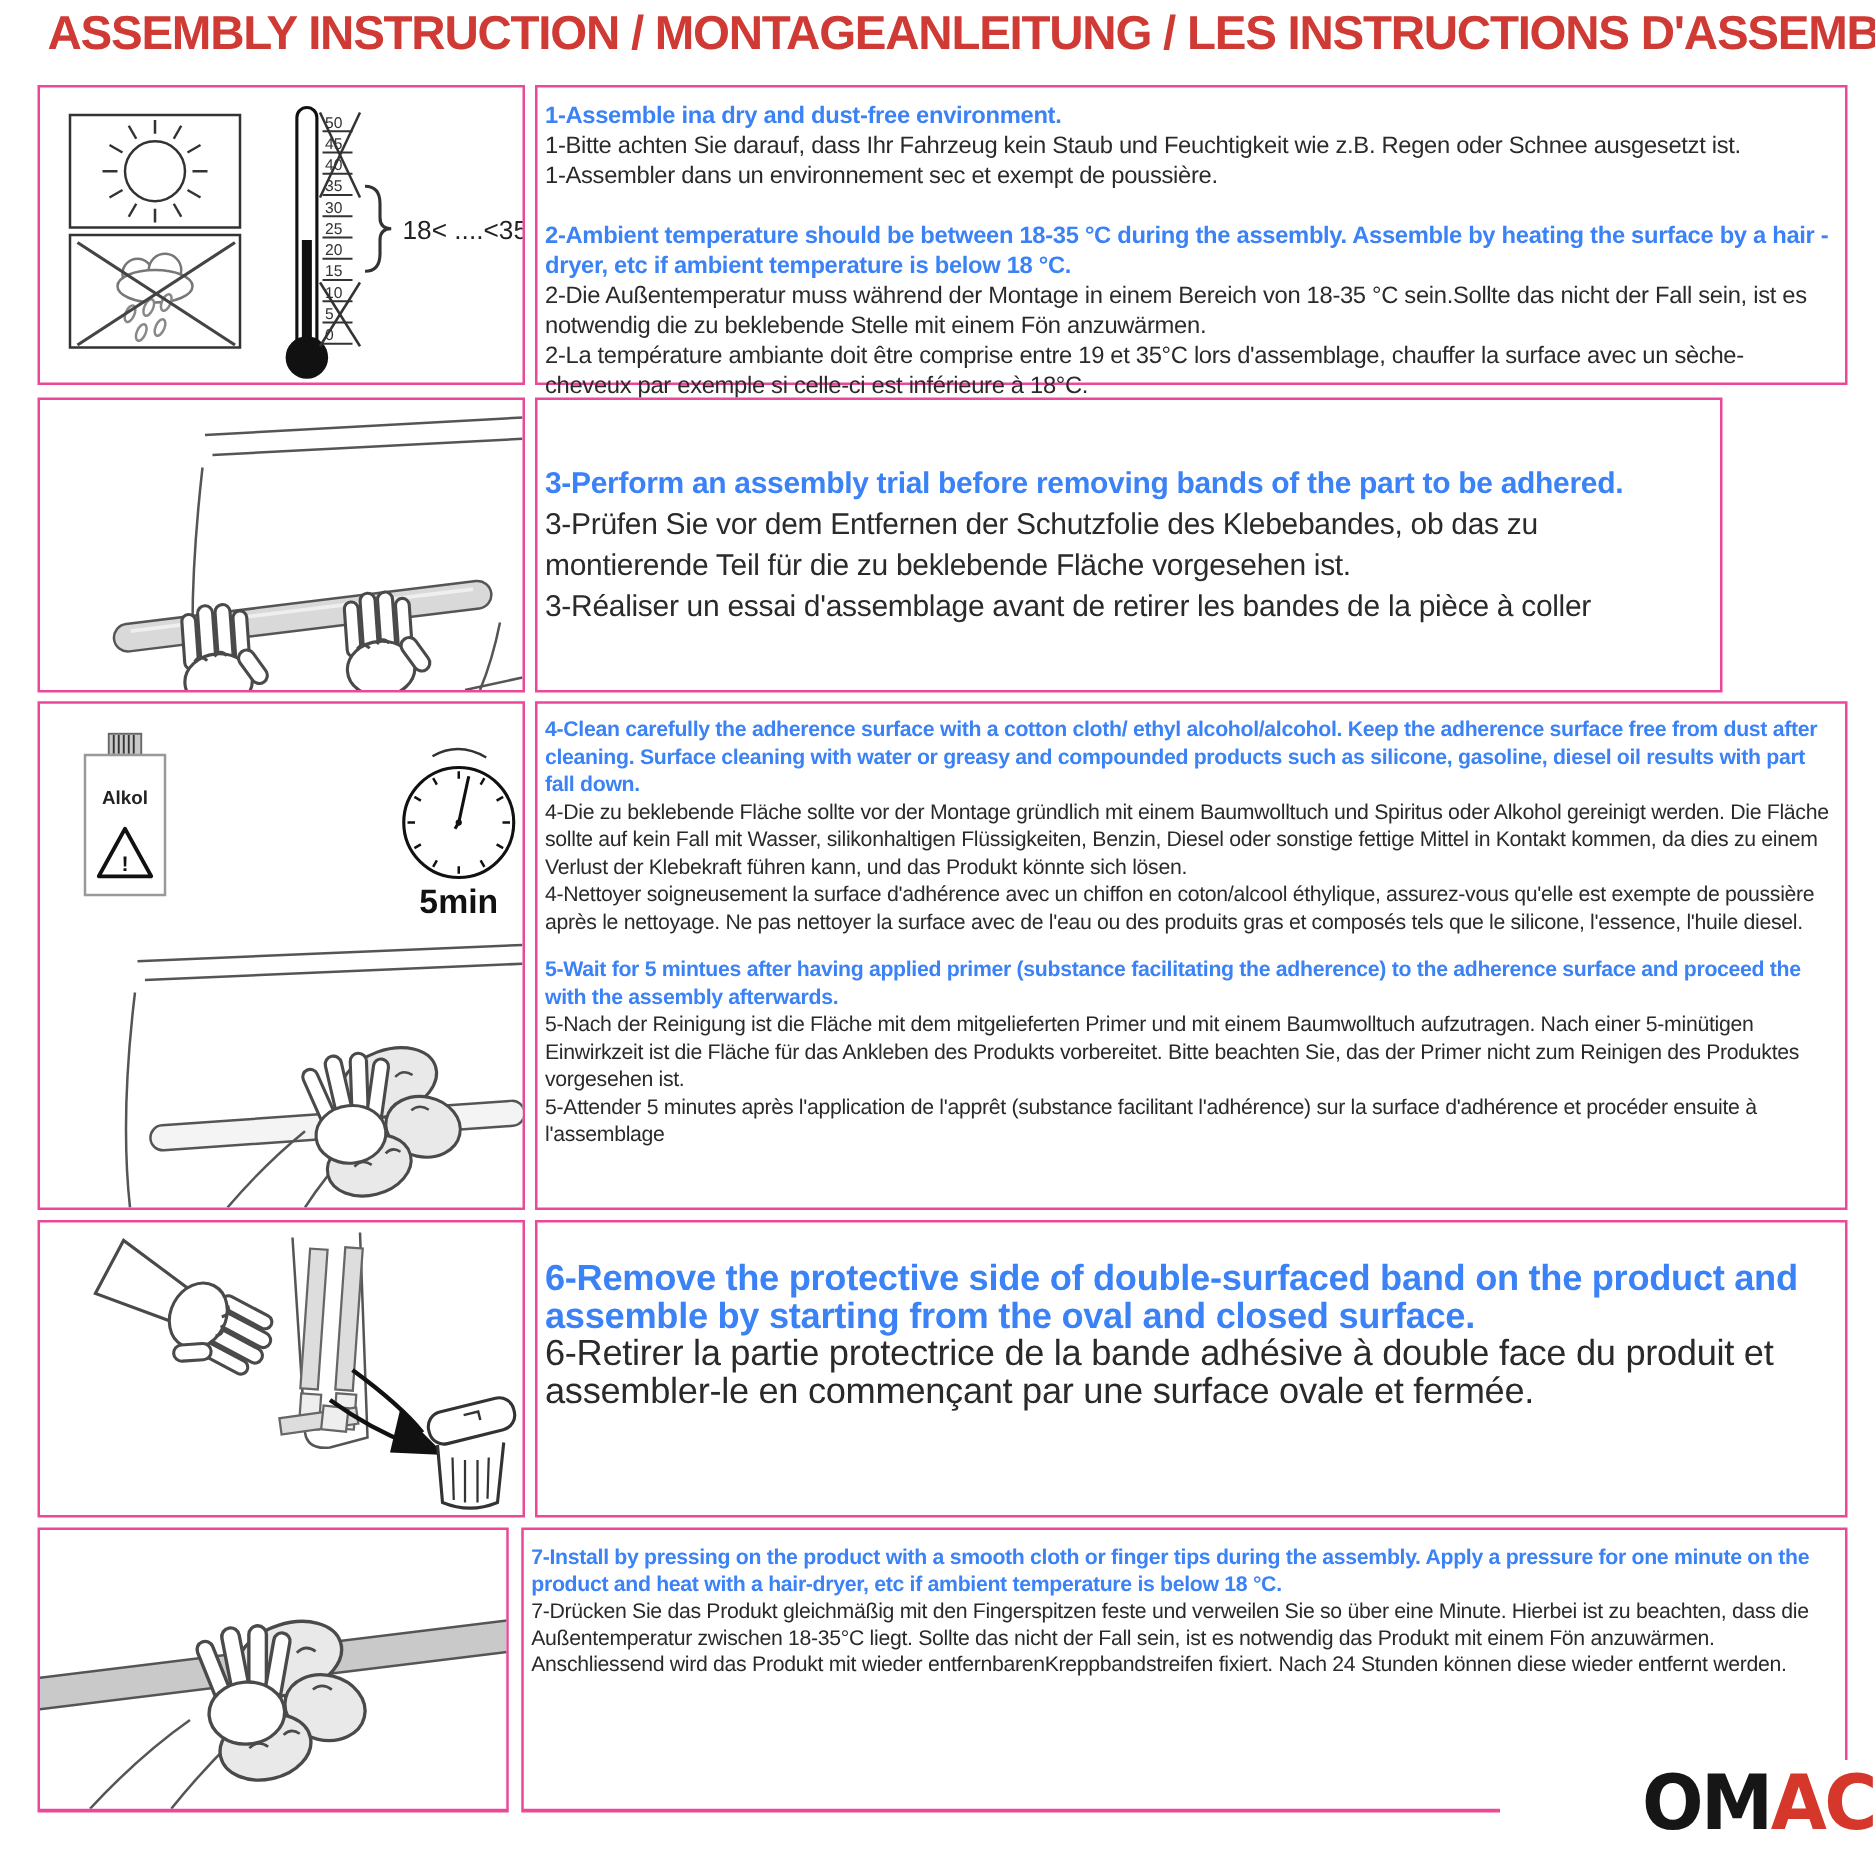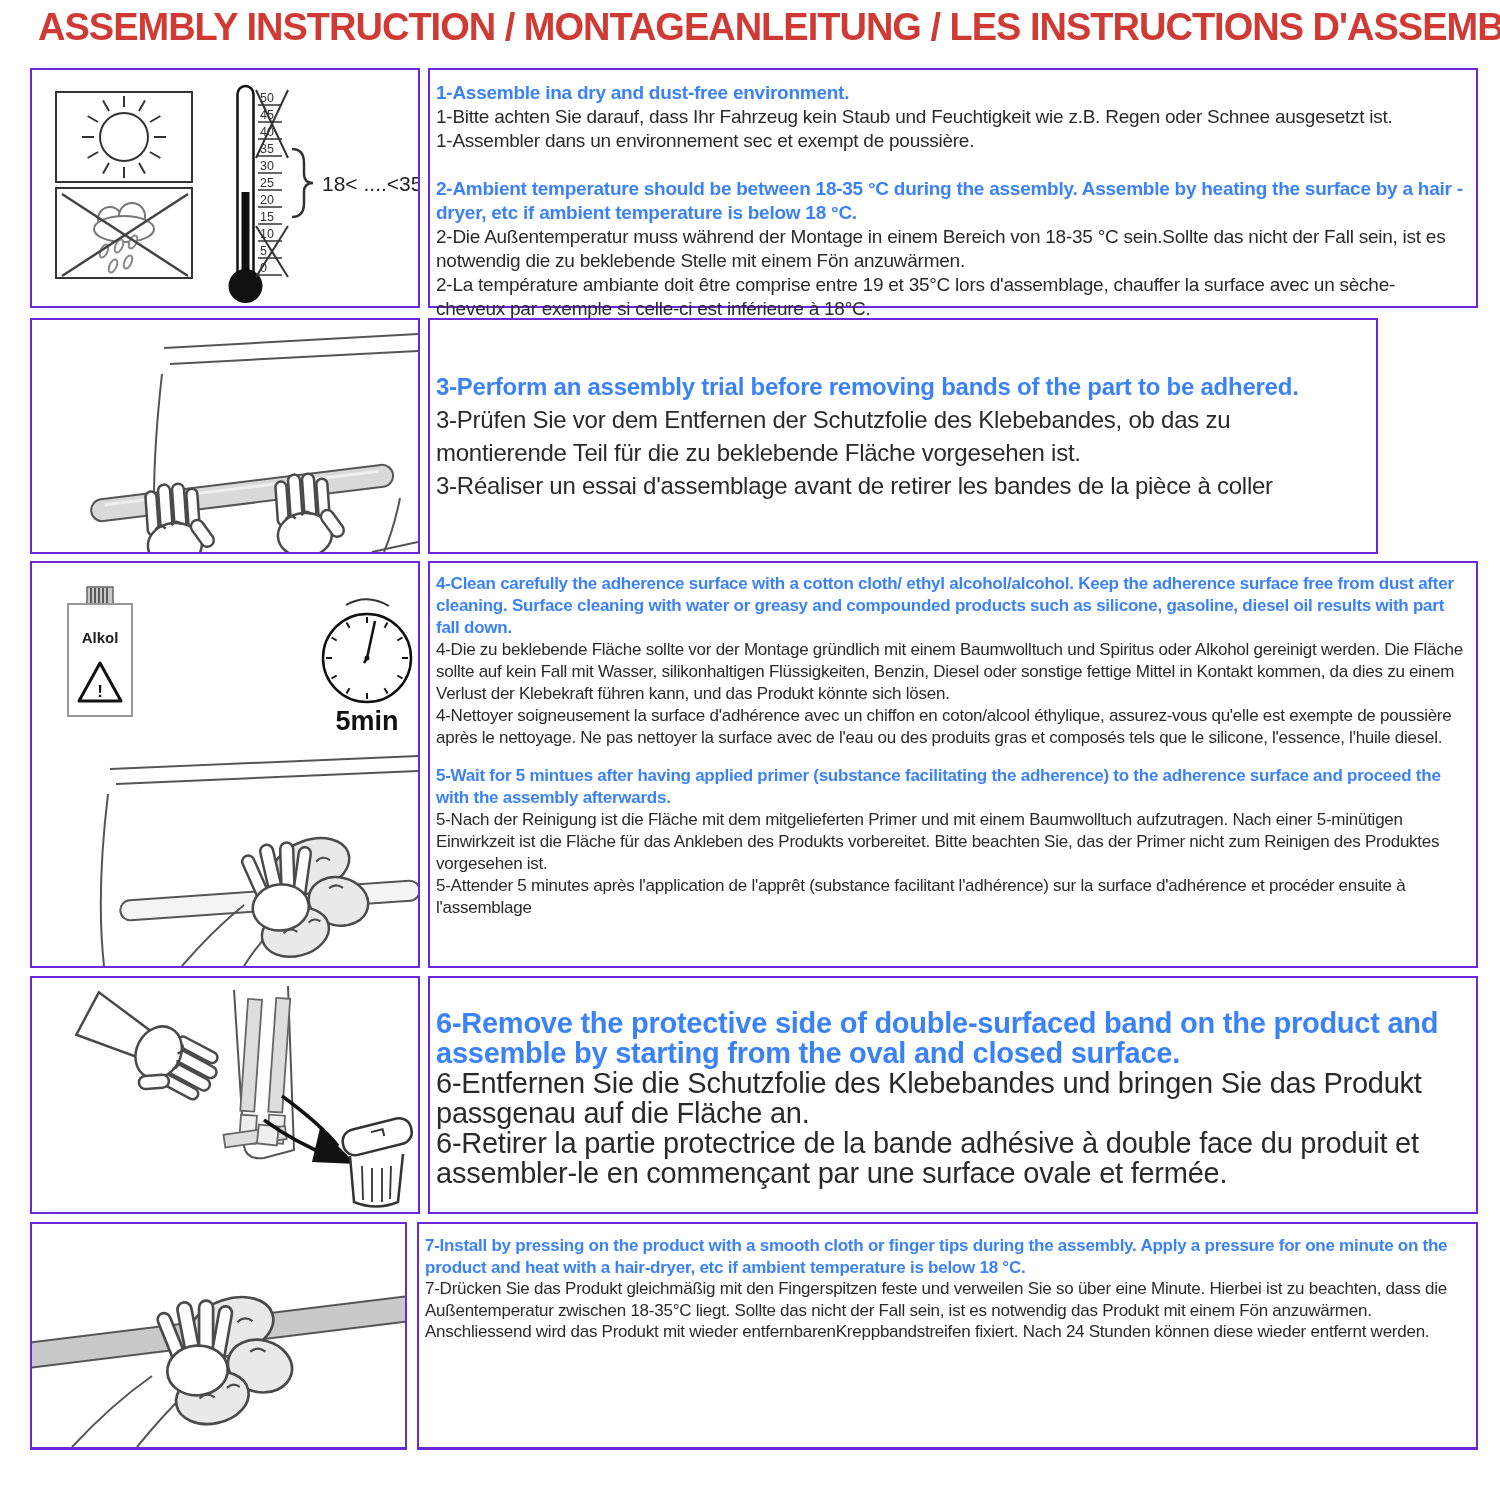--- a/index.html
+++ b/index.html
@@ -1,20 +1,20 @@
 <!DOCTYPE html>
 <html><head>
 <meta charset="utf-8">
 <style>
   html,body{margin:0;padding:0;background:#fff;}
   #page{position:relative;width:1500px;height:1500px;background:#fff;overflow:hidden;
         font-family:"Liberation Sans",sans-serif;color:#222;}
   .title{position:absolute;left:38px;top:6px;width:1440px;
          font-size:38px;font-weight:700;letter-spacing:-1px;color:#cf3a34;white-space:nowrap;}
-  .box{position:absolute;border:2px solid #6d28d9;background:#fff;box-sizing:border-box;}
+  .box{position:absolute;border:2px solid #ec4899;background:#fff;box-sizing:border-box;}
   .txt p{margin:0;letter-spacing:-0.25px;color:#2a2a2a;}
   .txt p.b{font-weight:700;color:#3b82f6;}
   
   .t1 p{font-size:19px;line-height:24px;}
   .t2 p{font-size:24px;line-height:33px;}
   .t3 p{font-size:17px;line-height:22px;}
   .t4 p{font-size:29px;line-height:30px;}
   .t5 p{font-size:17px;line-height:21.5px;}
   .t1{padding:11px 12px 0 6px;}
   .t2{padding:50px 12px 0 6px;}
@@ -284,35 +284,38 @@
         </g>
         <g transform="rotate(-14 344 158)">
           <rect x="310" y="146" width="70" height="26" rx="12" fill="#fff" stroke="#333" stroke-width="2.5"></rect>
           <path d="M340,153 h12 v7" fill="none" stroke="#333" stroke-width="2"></path>
         </g>
       </g>
     </svg>
   </div>
   <div class="box txt t4" style="left:428px;top:976px;width:1050px;height:238px;">
     <p class="b">6-Remove the protective side of double-surfaced band on the product and assemble by starting from the oval and closed surface.</p>
-    <p>6-Entfernen Sie die Schutzfolie des Klebebandes und bringen Sie das Produkt passgenau auf die Fläche an.</p>
     <p>6-Retirer la partie protectrice de la bande adhésive à double face du produit et assembler-le en commençant par une surface ovale et fermée.</p>
   </div>
 
   <div class="box" style="left:30px;top:1222px;width:377px;height:228px;border-bottom-width:3px;">
     <svg class="illus" width="373" height="223" viewBox="0 0 373 223">
       <g transform="rotate(-7 190 105)">
         <rect x="-14" y="95" width="402" height="25" fill="#c9c9c9" stroke="#555" stroke-width="2"></rect>
       </g>
       <g stroke="#555" stroke-width="2" fill="none">
         <path d="M40,223 Q80,180 120,152"></path>
         <path d="M105,223 Q130,192 155,168"></path>
       </g>
       <use href="#wipe-hand" transform="translate(170,118) scale(1.08) rotate(-4)"></use>
     </svg>
   </div>
   <div class="box txt t5" style="left:417px;top:1222px;width:1061px;height:228px;border-bottom-width:3px;">
     <p class="b">7-Install by pressing on the product with a smooth cloth or finger tips during the assembly. Apply a pressure for one minute on the product and heat with a hair-dryer, etc if ambient temperature is below 18 °C.</p>
     <p>7-Drücken Sie das Produkt gleichmäßig mit den Fingerspitzen feste und verweilen Sie so über eine Minute. Hierbei ist zu beachten, dass die Außentemperatur zwischen 18-35°C liegt. Sollte das nicht der Fall sein, ist es notwendig das Produkt mit einem Fön anzuwärmen. Anschliessend wird das Produkt mit wieder entfernbarenKreppbandstreifen fixiert. Nach 24 Stunden können diese wieder entfernt werden.</p>
   </div>
 
+  <div id="logo">
+    <span class="lb">OM</span>
+      <span class="lr">AC</span>
+  </div>
 
 </div>
 
 </body></html>

